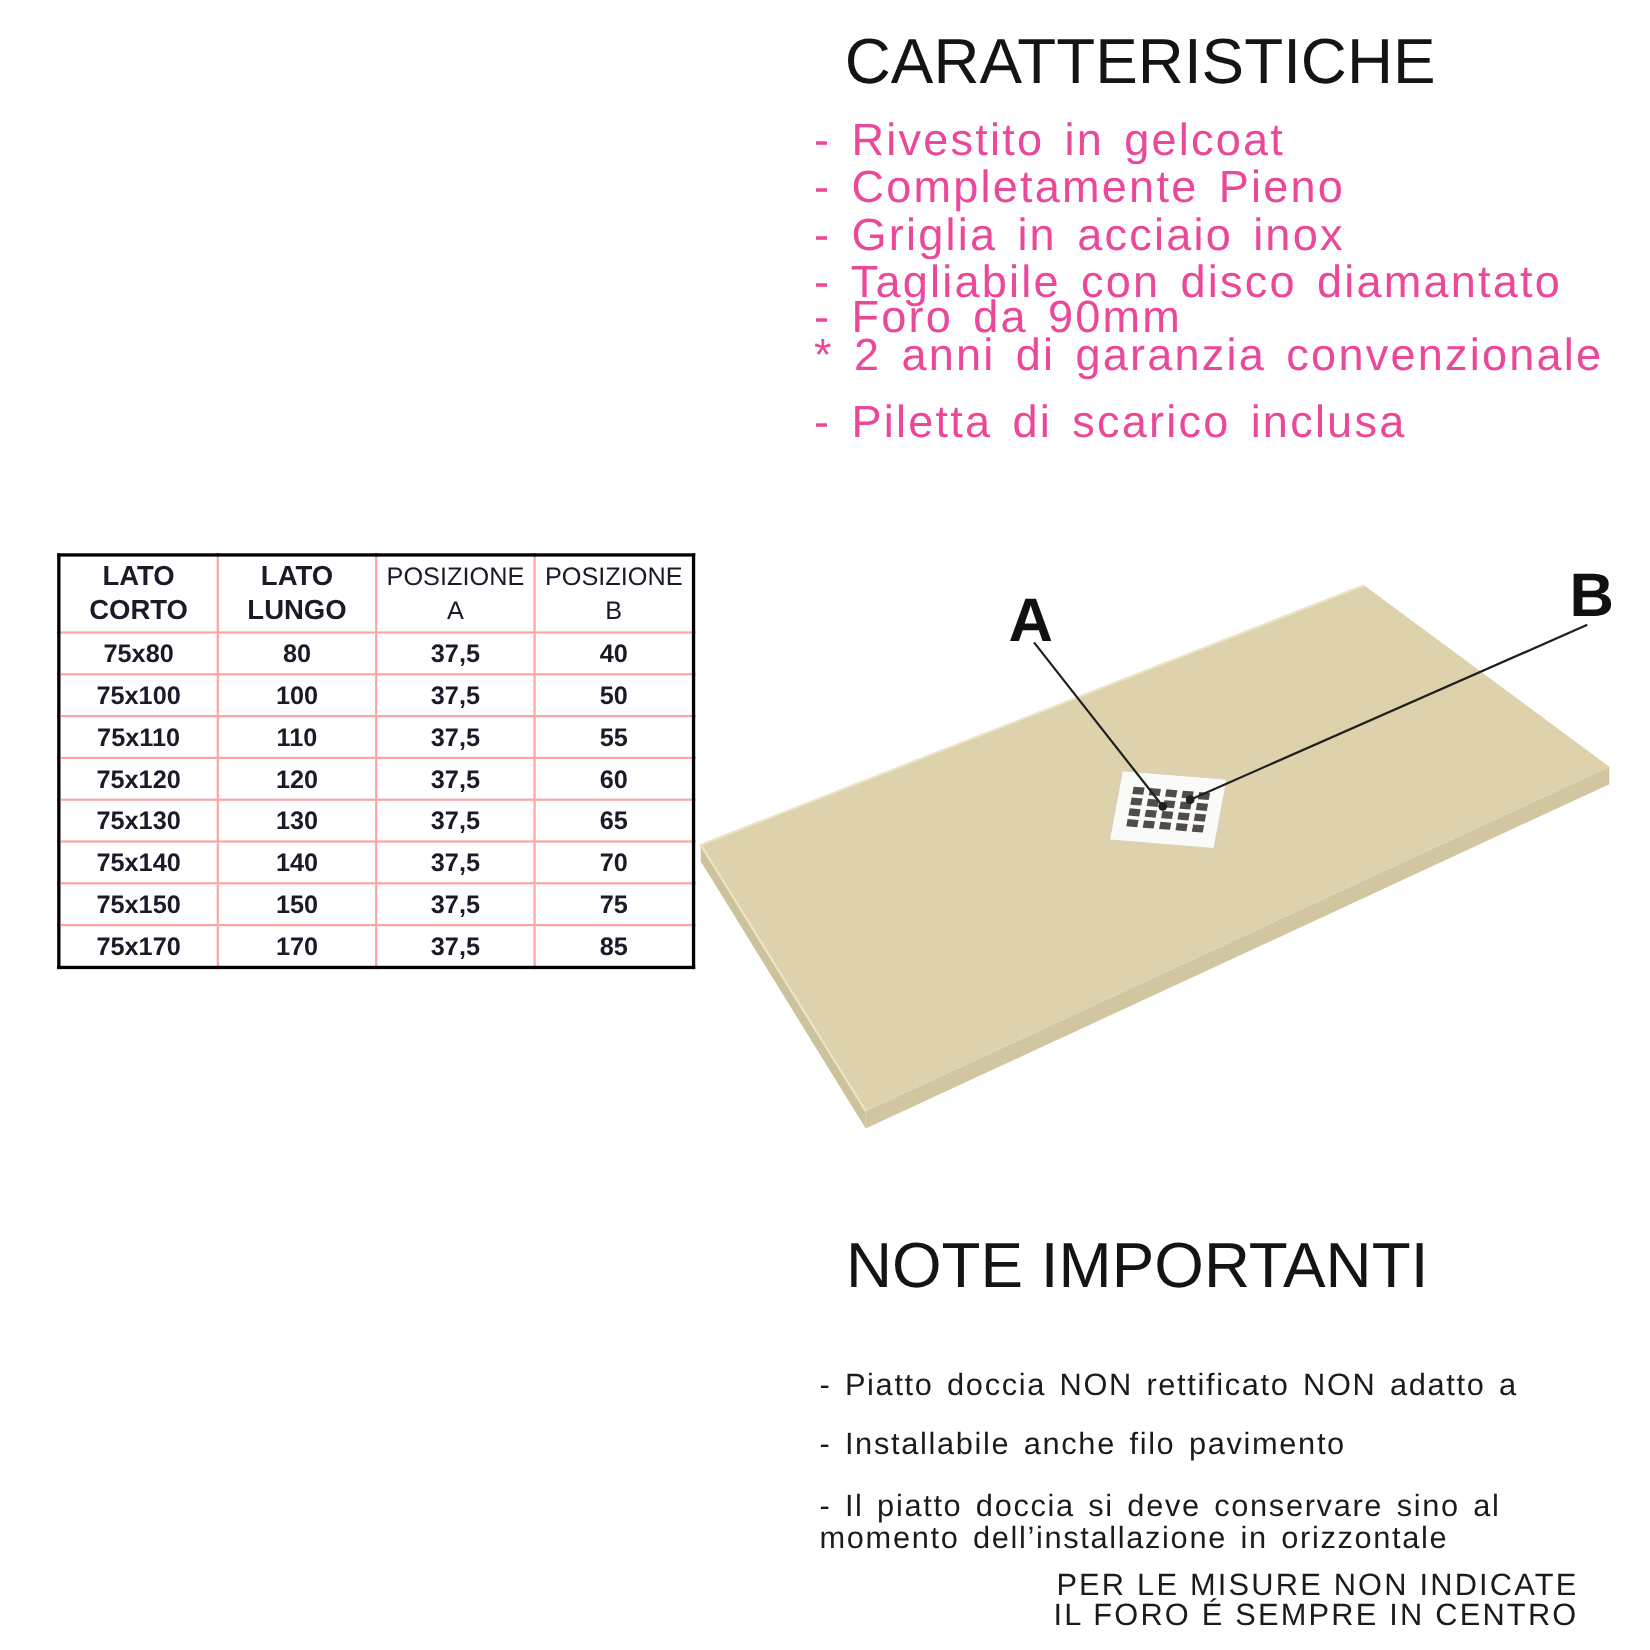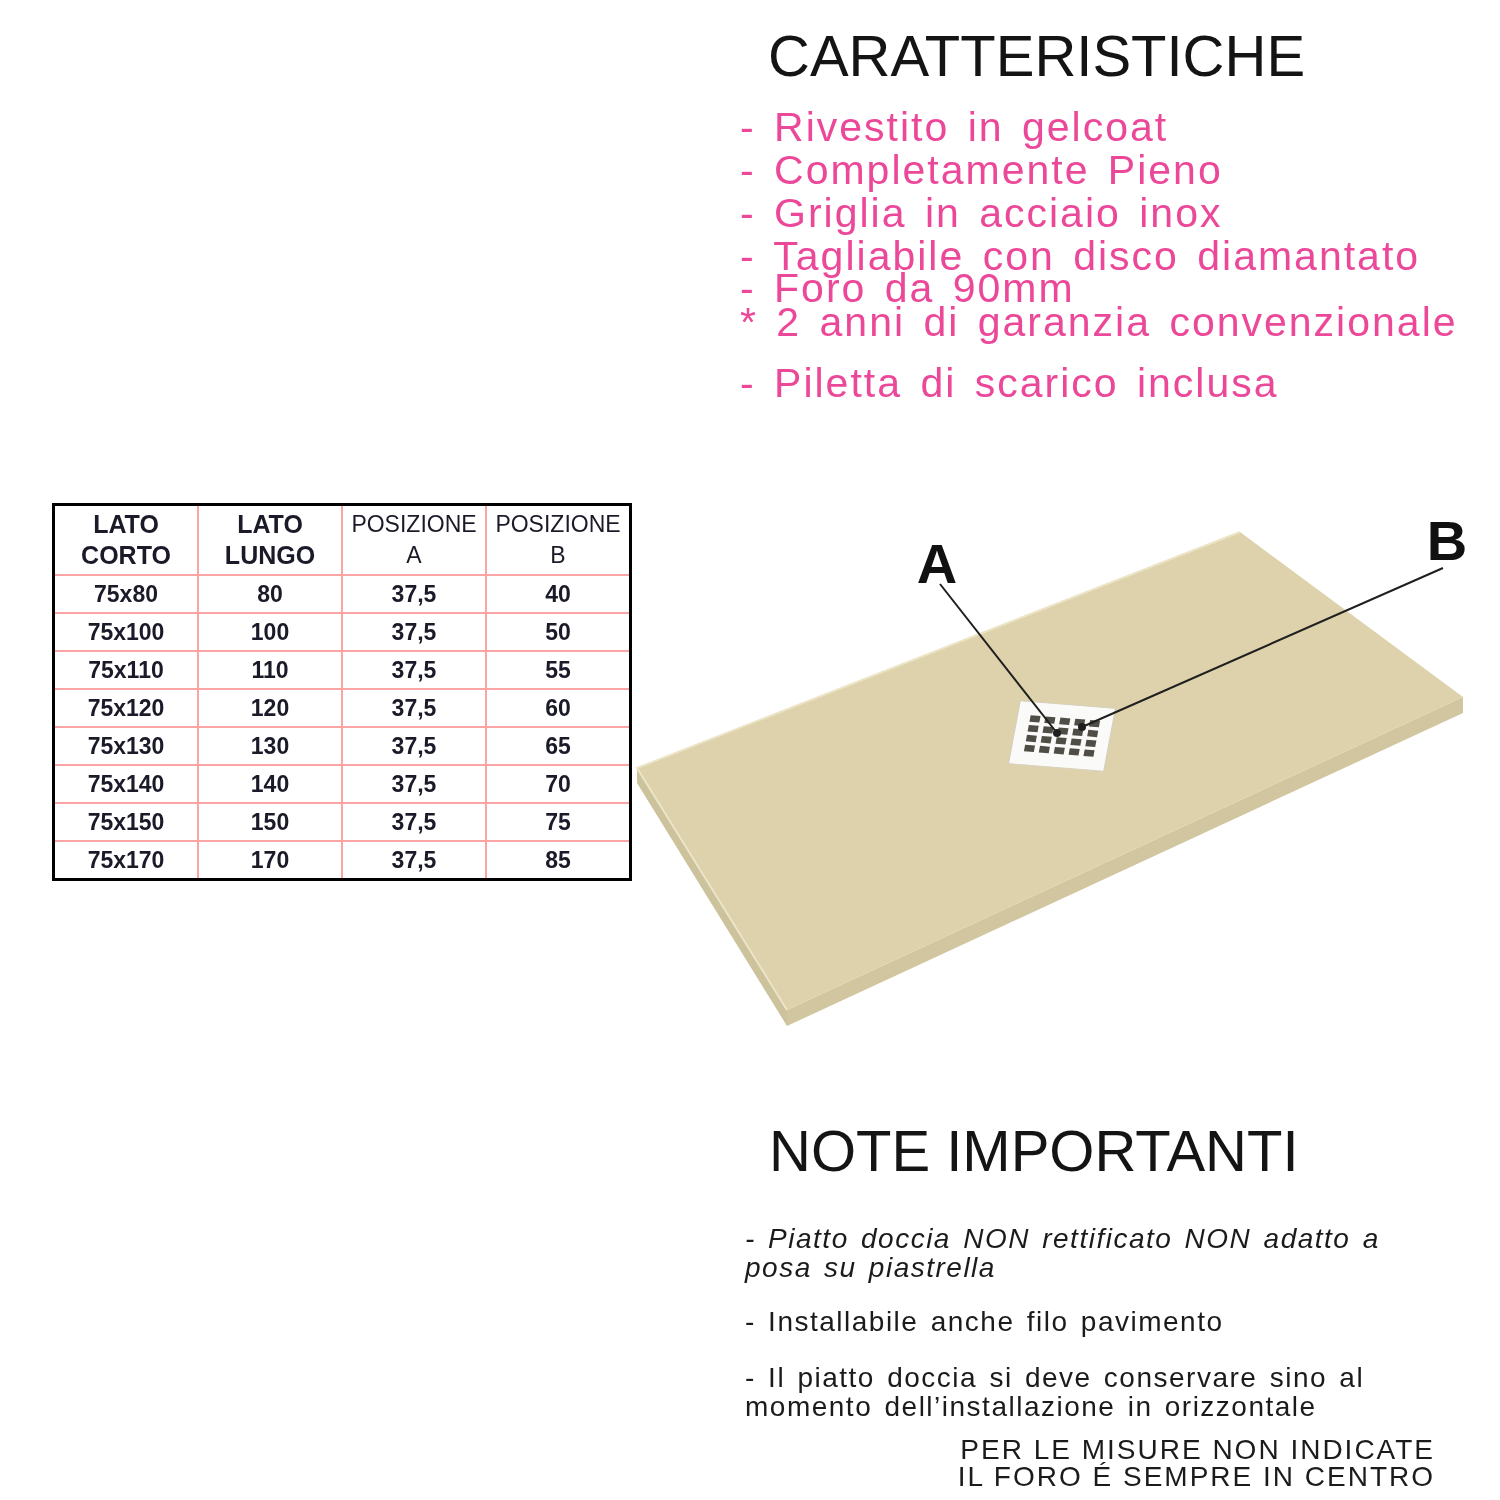--- a/index.html
+++ b/index.html
@@ -28,21 +28,21 @@
   .diagram{position:absolute;left:560px;top:480px;width:940px;height:580px;}
   .pt-label{font-family:"Liberation Sans","DejaVu Sans",sans-serif;font-size:56px;font-weight:bold;fill:#111;}
   .plate{stroke:#d6cfbd;stroke-width:1.2;}
   .leader{stroke-width:2;fill:none;}
 
   
   .notes-section{position:absolute;left:745px;top:1120px;width:715px;}
   .big-title2{font-size:58px;line-height:62px;font-weight:400;color:#141414;padding-left:24px;white-space:nowrap;}
   .note{font-size:28px;line-height:29px;letter-spacing:1.5px;word-spacing:3px;color:#1b1b1b;}
   .note div{white-space:nowrap;}
-  .nmt42{margin-top:42px;font-style:italic;} .nmt25{margin-top:25px;} .nmt27{margin-top:27px;}
+  .nmt42{margin-top:62px;} .nmt25{margin-top:25px;} .nmt27{margin-top:27px;}
   .notes-footer{margin-top:15px;font-size:28px;line-height:27px;letter-spacing:2px;color:#1b1b1b;
                 width:690px;text-align:right;}
 </style>
 </head>
 <body>
 
 <div id="canvas">
 
   <div class="char-section">
     <div class="big-title">CARATTERISTICHE</div>
@@ -169,21 +169,20 @@
 
     <text class="pt-label" x="377" y="103" text-anchor="middle">A</text>
     <text class="pt-label" x="887" y="80" text-anchor="middle">B</text>
   </svg>
 
   <div class="notes-section">
     <div class="big-title2">NOTE IMPORTANTI</div>
 
     <div class="note nmt42">
       <div>- Piatto doccia NON rettificato NON adatto a</div>
-      <div>posa su piastrella</div>
     </div>
     <div class="note nmt25">
       <div>- Installabile anche filo pavimento</div>
     </div>
     <div class="note nmt27">
       <div>- Il piatto doccia si deve conservare sino al</div>
       <div>momento dell’installazione in orizzontale</div>
     </div>
 
     <div class="notes-footer">

